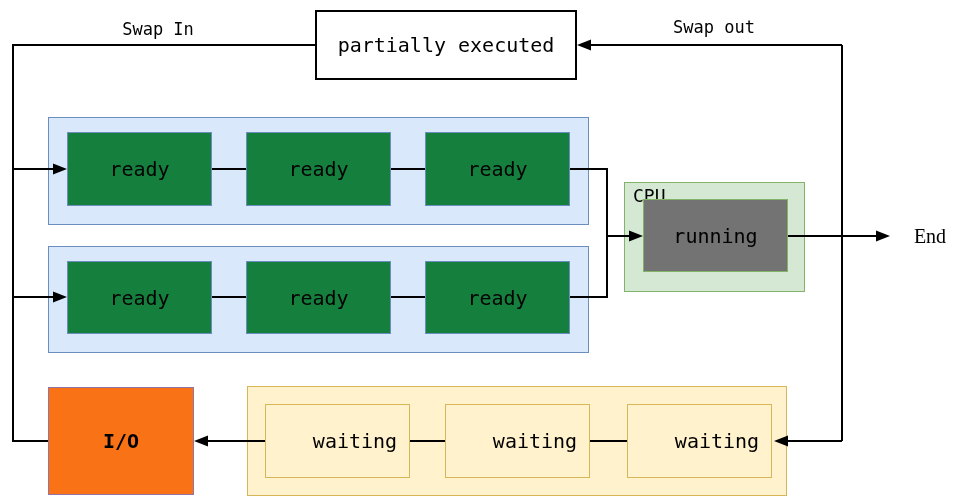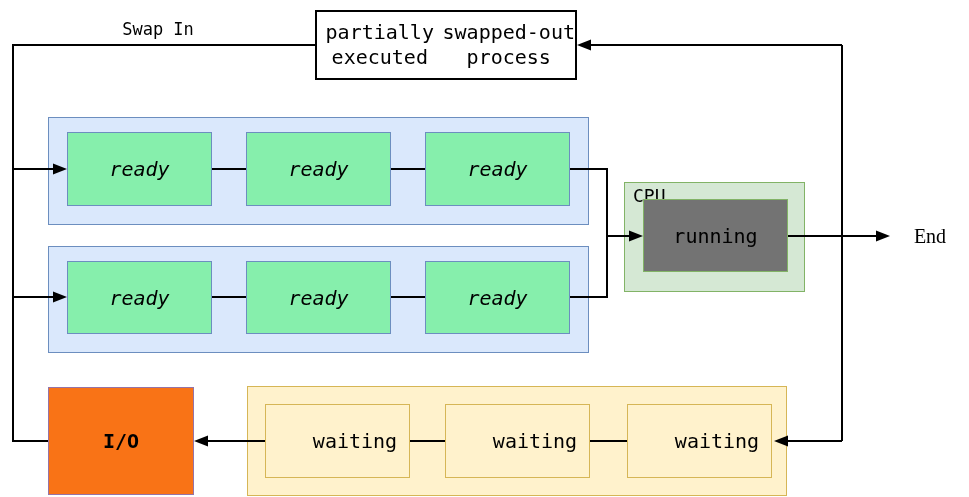--- a/index.html
+++ b/index.html
@@ -17,21 +17,21 @@
     font-size:20px;line-height:1.2;
     z-index:1;
   }
   .container-box{z-index:1;}
   .process-box{
     background:#ffffff;border:2px solid #000000;
     display:flex;flex-direction:row;align-items:center;justify-content:center;
     font-size:20px;line-height:25px;z-index:1;text-align:center;
   }
   .ready-group{background:#dae8fc;border:1.5px solid #6c8ebf;}
-  .ready-node{background:#86efac;border:1.5px solid #6c8ebf;font-style:italic;}
+  .ready-node{background:#15803d;border:1.5px solid #6c8ebf;}
   .cpu-group{background:#d5e8d4;border:1.5px solid #82b366;}
   .cpu-label{position:absolute;left:8px;top:2px;font-size:18px;z-index:2;}
   .running-node{background:#737373;border:1.5px solid #82b366;}
   .io-node{background:#f97316;border:1.5px solid #9673a6;font-weight:bold;}
   .waiting-group{background:#fff2cc;border:1.5px solid #d6b656;}
   .waiting-node{background:#fff2cc;border:1.5px solid #d6b656;padding-left:35px;}
   .edge-label{
     position:absolute;font-size:17px;text-align:center;z-index:3;
     white-space:nowrap;
   }
@@ -39,25 +39,25 @@
   #wires{position:absolute;left:0;top:0;z-index:2;pointer-events:none;}
   #wires path{stroke:#000000;stroke-width:2;fill:none;}
   #wires polygon{fill:#000000;stroke:none;}
 </style>
 </head>
 <body>
 
 <div id="canvas">
 
   <div class="edge-label abs" style="left:88px;top:19px;width:140px;">Swap In</div>
+  <div class="edge-label abs" style="left:644px;top:17px;width:140px;">Swap out</div>
   <div class="edge-label end-label abs" style="left:905px;top:225px;width:50px;">End</div>
 
   <div class="process-box abs" style="left:315px;top:10px;width:262px;height:70px;">
     <div>partially executed</div>
-    <div>swapped-out process</div>
   </div>
 
   <div class="abs container-box ready-group" style="left:48px;top:117px;width:541px;height:108px;"></div>
   <div class="abs node ready-node" style="left:67px;top:132px;width:145px;height:74px;">ready</div>
   <div class="abs node ready-node" style="left:246px;top:132px;width:145px;height:74px;">ready</div>
   <div class="abs node ready-node" style="left:425px;top:132px;width:145px;height:74px;">ready</div>
 
   <div class="abs container-box ready-group" style="left:48px;top:246px;width:541px;height:107px;"></div>
   <div class="abs node ready-node" style="left:67px;top:261px;width:145px;height:73px;">ready</div>
   <div class="abs node ready-node" style="left:246px;top:261px;width:145px;height:73px;">ready</div>

